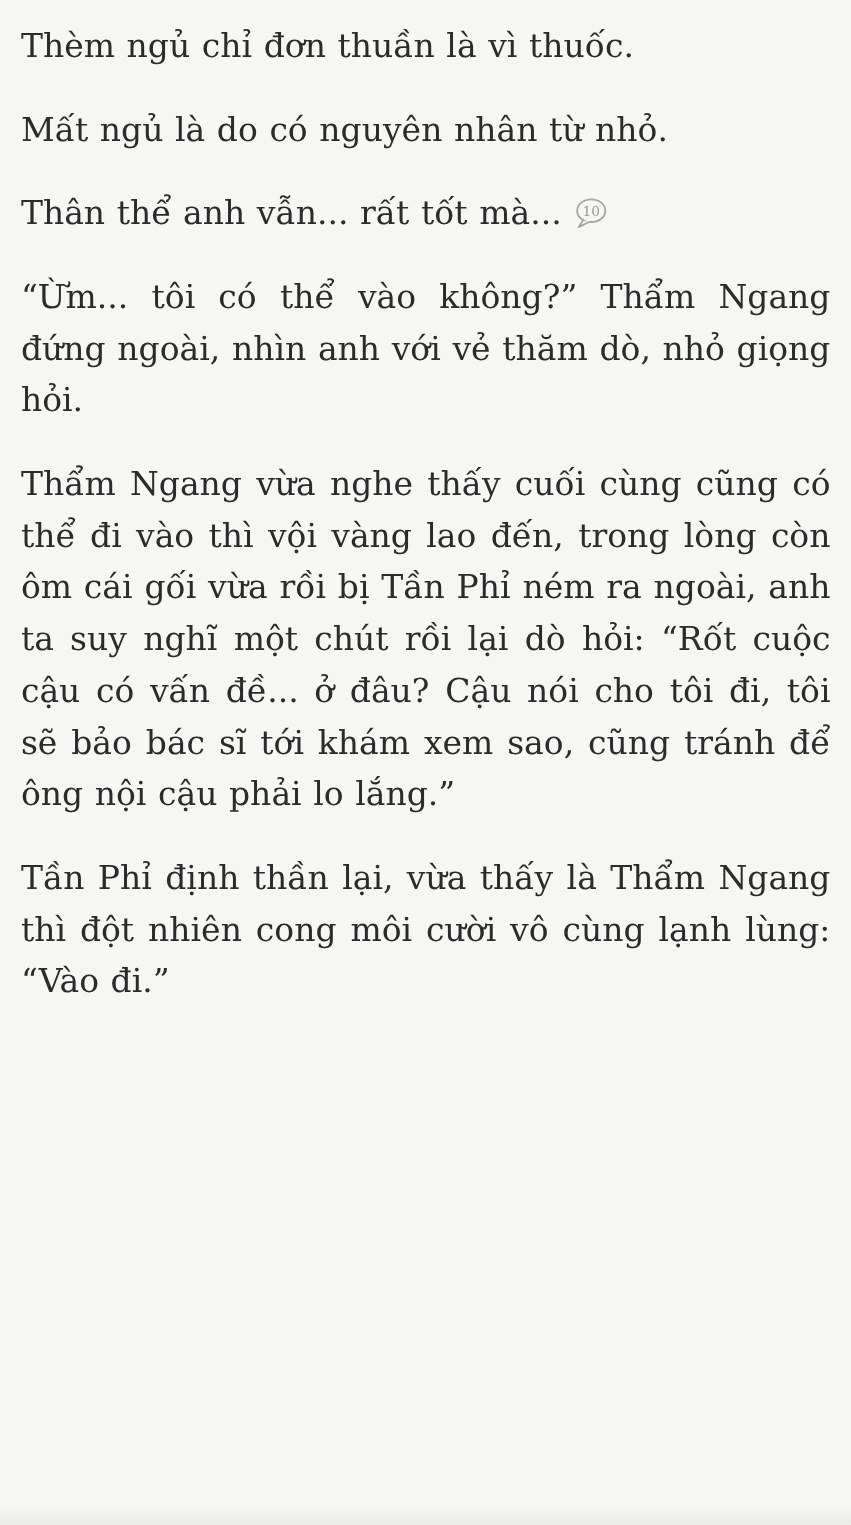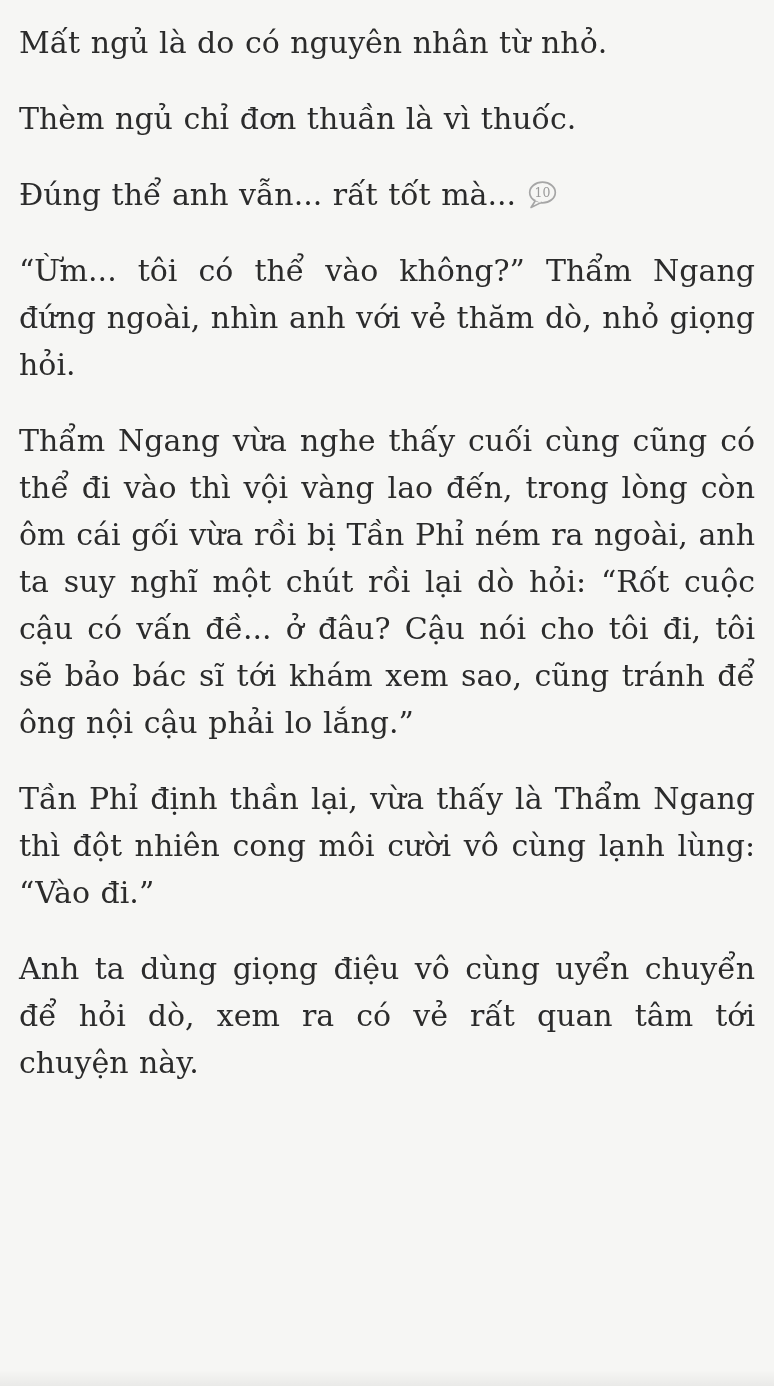--- a/index.html
+++ b/index.html
@@ -49,35 +49,34 @@
     cursor: pointer;
   }
   .comment-bubble svg { display: inline-block; }
 </style>
 </head>
 <body>
 
 <div class="stage">
   <div class="page">
 
+    <p class="para"><span>Thèm ngủ chỉ đơn thuần là vì thuốc.</span></p>
+
     <p class="para"><span>Mất ngủ là do có nguyên nhân từ nhỏ.</span></p>
 
-    <p class="para"><span>Thèm ngủ chỉ đơn thuần là vì thuốc.</span></p>
-
-    <p class="para"><span>Đúng thể anh vẫn... rất tốt mà...</span><span class="comment-bubble"><svg width="34" height="29" viewBox="0 0 34 29" aria-hidden="true">
+    <p class="para"><span>Thân thể anh vẫn... rất tốt mà...</span><span class="comment-bubble"><svg width="34" height="29" viewBox="0 0 34 29" aria-hidden="true">
         <ellipse cx="17.5" cy="12.5" rx="12.8" ry="10.3" fill="none" stroke="#a6a6a6" stroke-width="1.7"></ellipse>
         <path d="M10.5 20.5 L6 27.5 L16 22.6 Z" fill="#f6f6f4" stroke="#a6a6a6" stroke-width="1.6" stroke-linejoin="round"></path>
         <path d="M10.8 19.2 L15.8 21.6" stroke="#f6f6f4" stroke-width="2.6"></path>
         <text x="17.5" y="17.2" text-anchor="middle" font-size="12.5" fill="#9b9b9b">10</text>
       </svg></span></p>
 
 
     <p class="para"><span>“Ừm... tôi có thể vào không?” Thẩm Ngang đứng ngoài, nhìn anh với vẻ thăm dò, nhỏ giọng hỏi.</span></p>
 
     <p class="para"><span>Thẩm Ngang vừa nghe thấy cuối cùng cũng có thể đi vào thì vội vàng lao đến, trong lòng còn ôm cái gối vừa rồi bị Tần Phỉ ném ra ngoài, anh ta suy nghĩ một chút rồi lại dò hỏi: “Rốt cuộc cậu có vấn đề... ở đâu? Cậu nói cho tôi đi, tôi sẽ bảo bác sĩ tới khám xem sao, cũng tránh để ông nội cậu phải lo lắng.”</span></p>
 
     <p class="para"><span>Tần Phỉ định thần lại, vừa thấy là Thẩm Ngang thì đột nhiên cong môi cười vô cùng lạnh lùng: “Vào đi.”</span></p>
 
-    <p class="para"><span>Anh ta dùng giọng điệu vô cùng uyển chuyển để hỏi dò, xem ra có vẻ rất quan tâm tới chuyện này.</span></p>
 
 
   </div>
 </div>
 
 </body></html>

